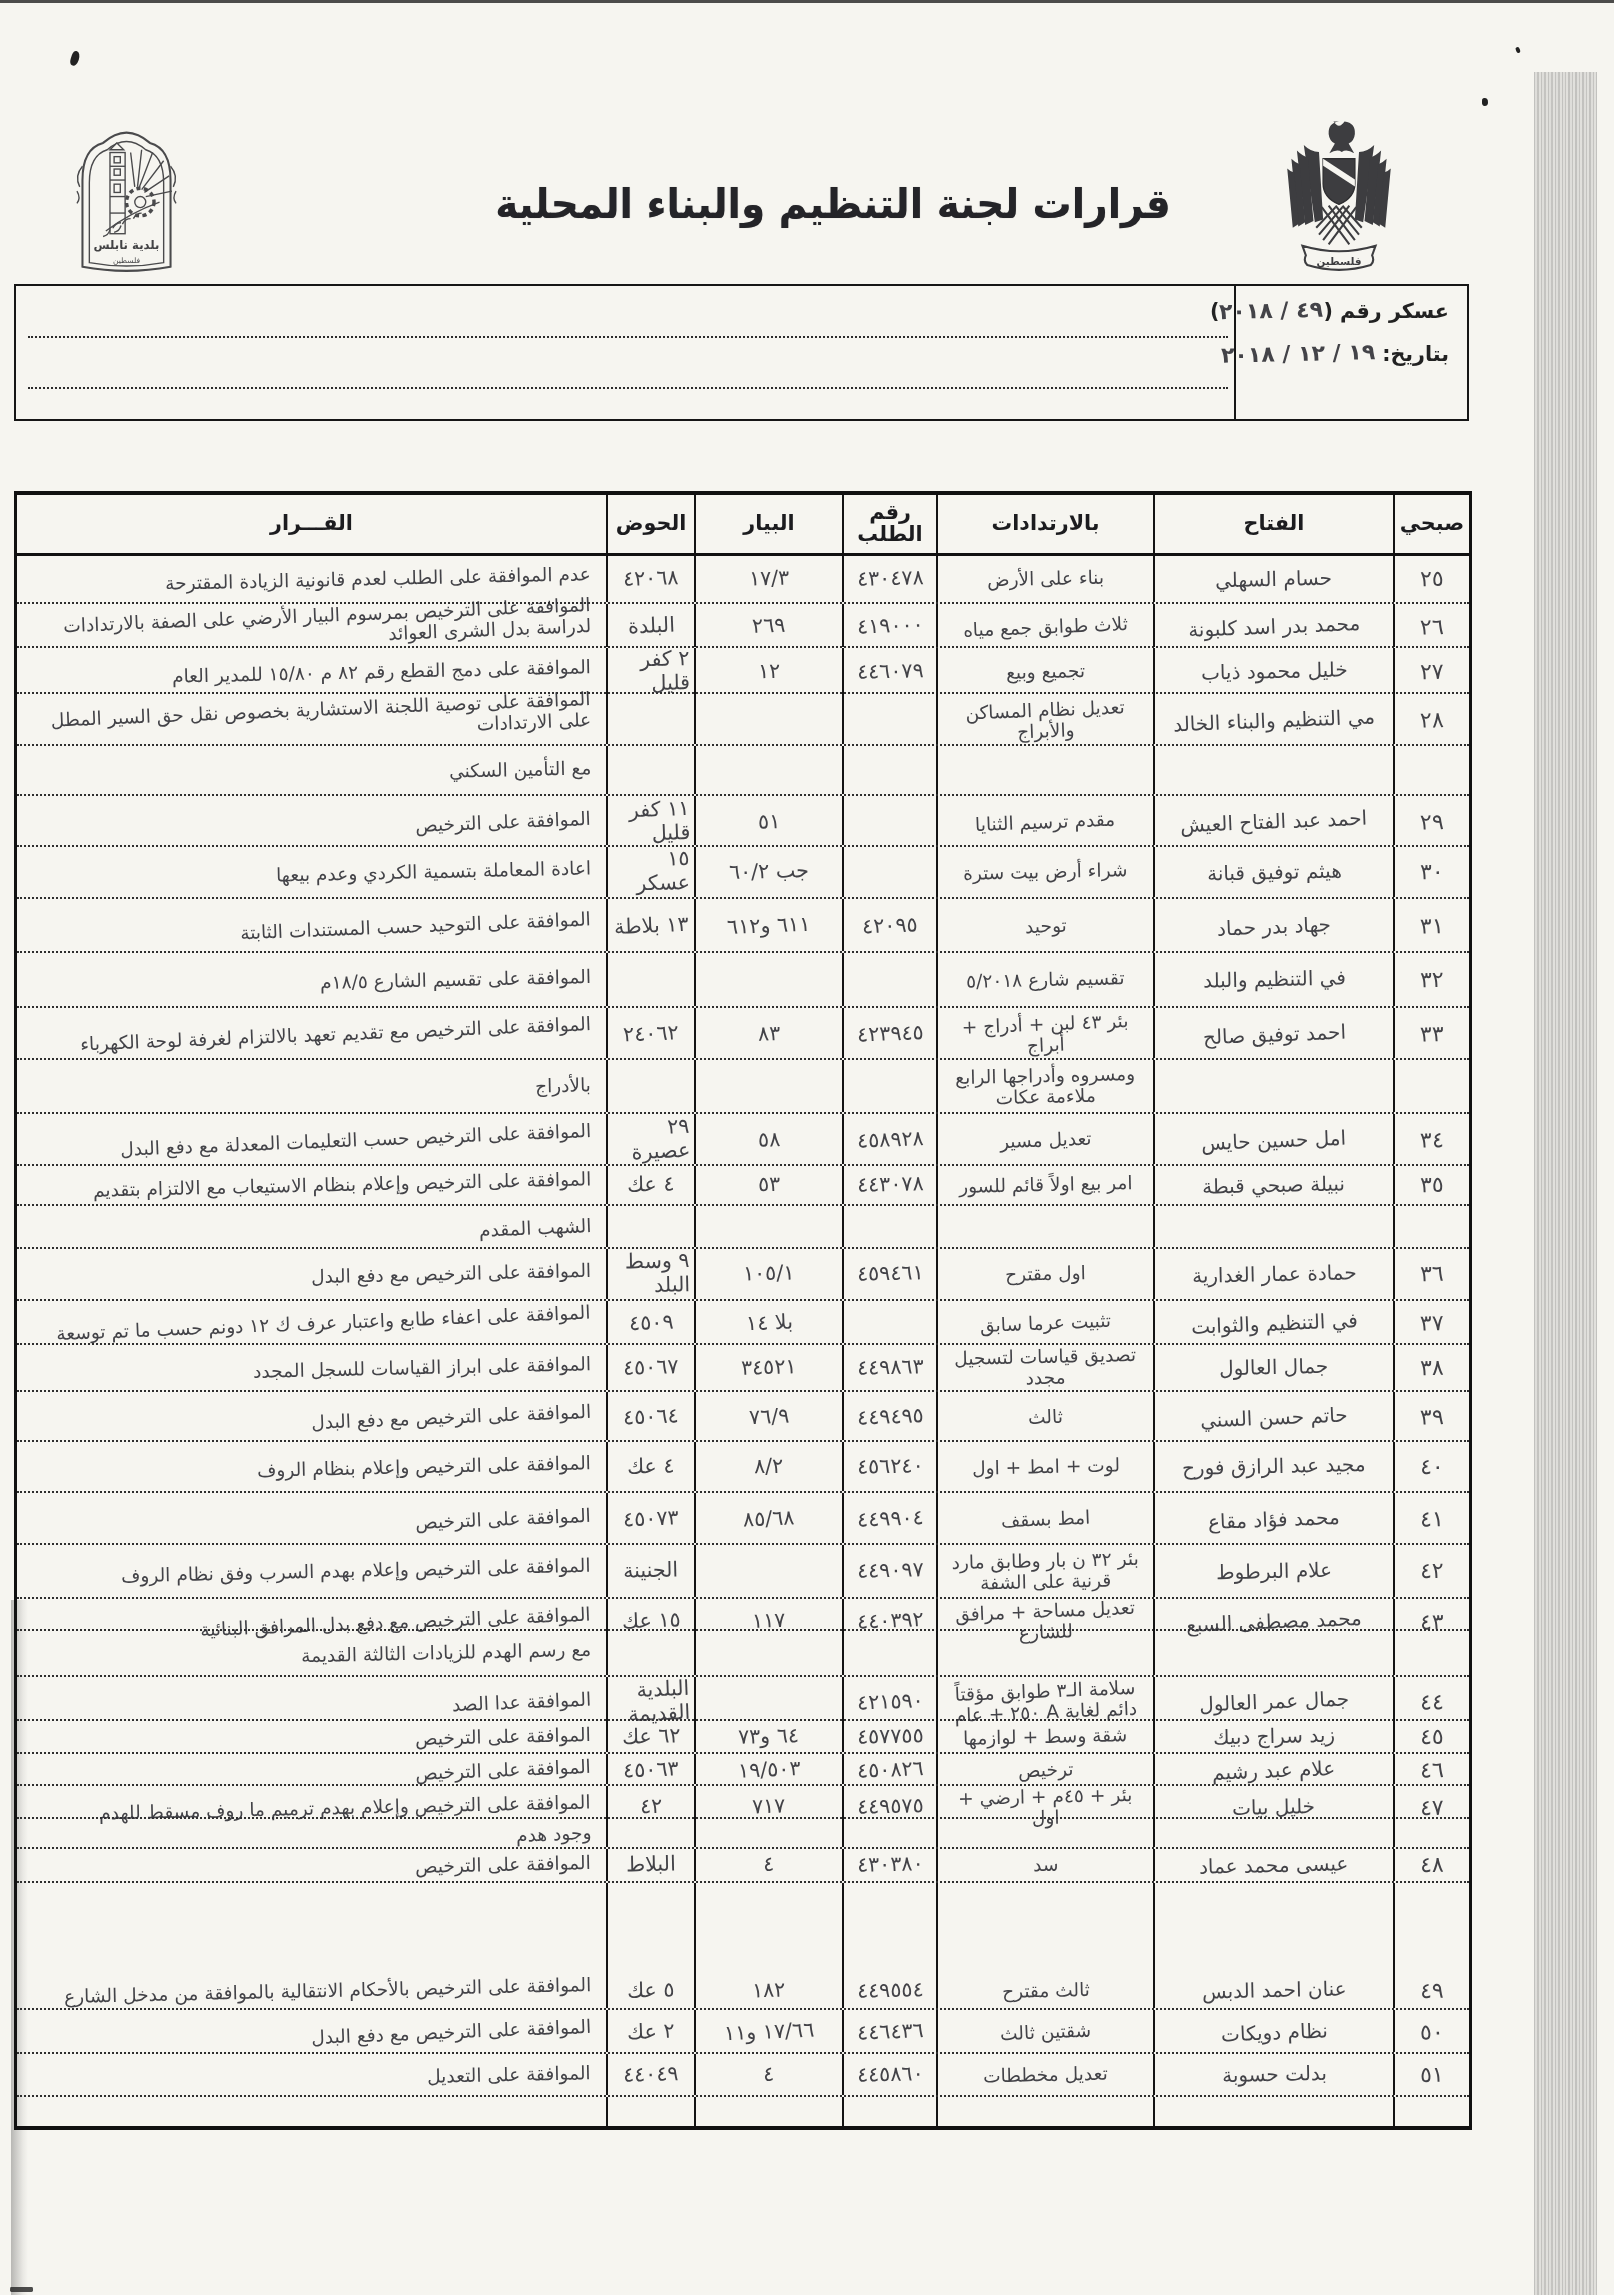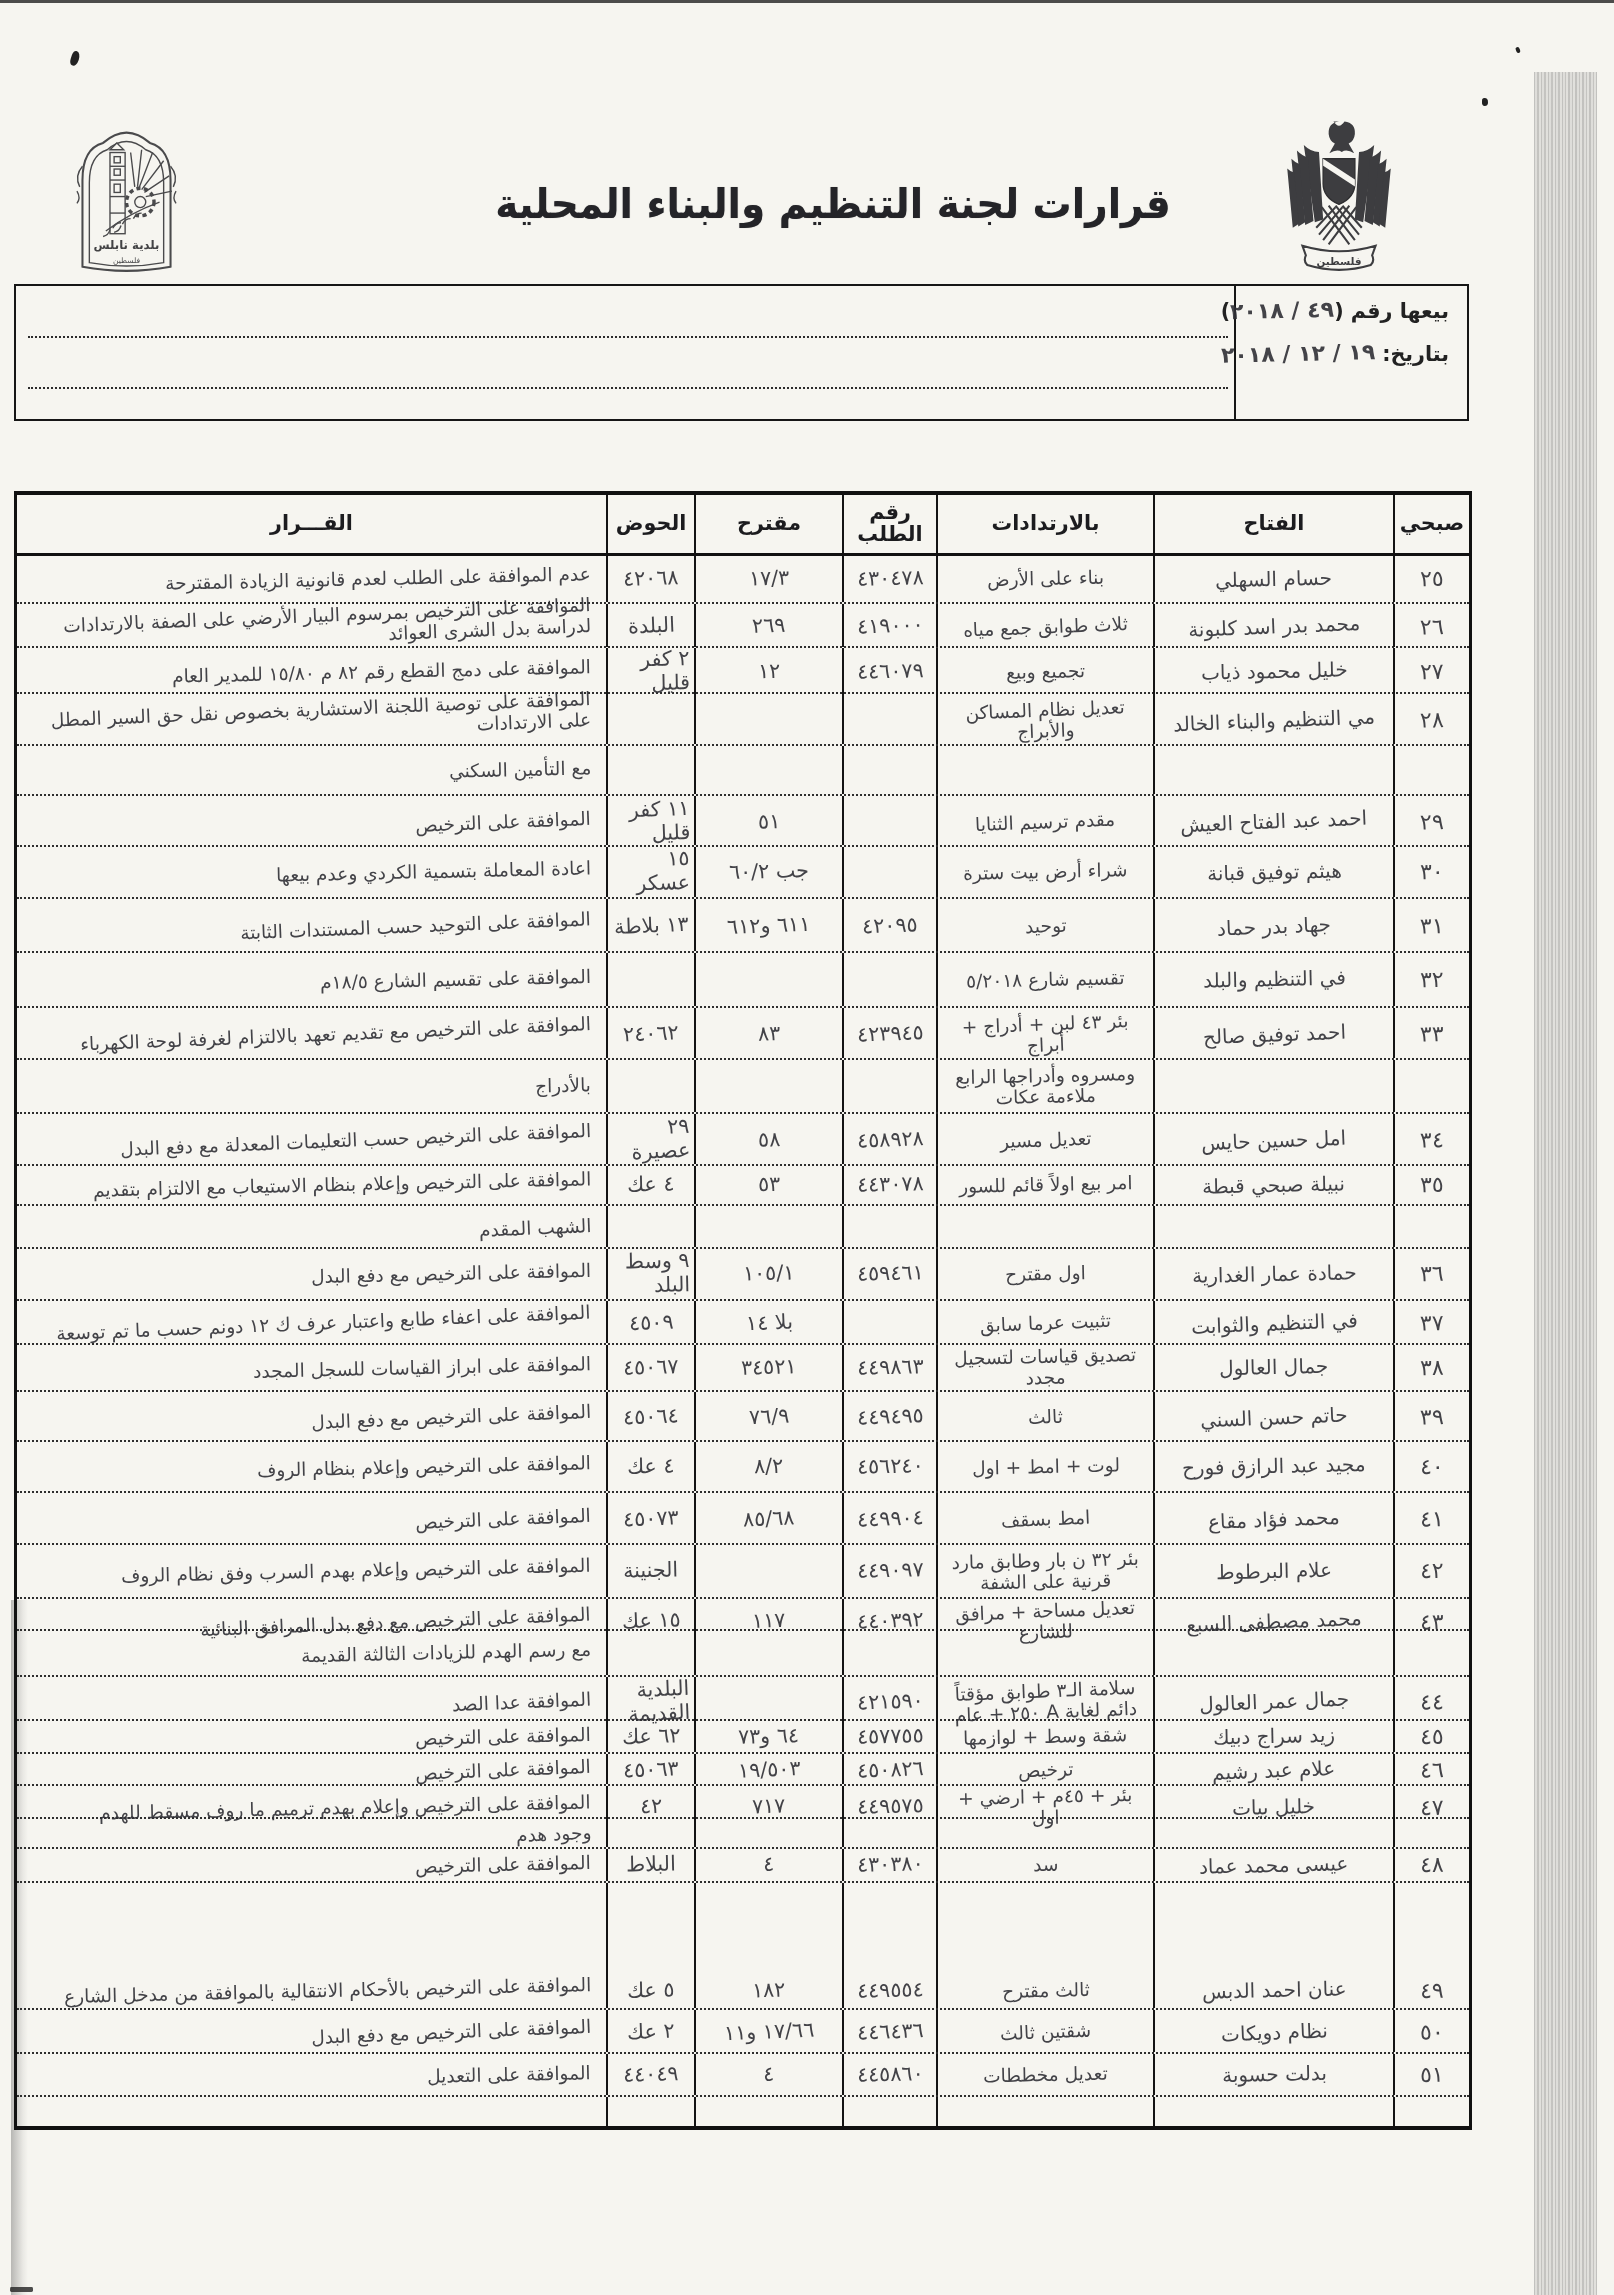--- a/index.html
+++ b/index.html
@@ -159,21 +159,21 @@
         <text x="81" y="216" text-anchor="middle" font-size="15" font-weight="bold" fill="#3d3d40">فلسطين</text>
       </g>
     </svg>
   </div>
 
   <div class="session-box">
     <div class="dotline dl1"></div>
     <div class="dotline dl2"></div>
     <div class="session-right-cell">
       <div class="session-line">
-        <span>بيعها رقم (</span><span class="hw">٤٩ / ٢٠١٨</span><span>)</span>
+        <span>عسكر رقم (</span><span class="hw">٤٩ / ٢٠١٨</span><span>)</span>
       </div>
       <div class="session-line">
         <span>بتاريخ:</span>
         <span class="hw">١٩ / ١٢ / ٢٠١٨</span>
       </div>
     </div>
   </div>
 
   <div class="doc-table">
     <div class="thead">
@@ -184,21 +184,21 @@
           <span>الفتاح</span>
         </div>
       <div class="hcell">
           <span>بالارتدادات</span>
         </div>
       <div class="hcell">
         <span>رقم</span>
         <span>الطلب</span>
       </div>
       <div class="hcell">
-          <span>مقترح</span>
+          <span>البيار</span>
         </div>
       <div class="hcell">
           <span>الحوض</span>
         </div>
       <div class="hcell">
           <span>القـــرار</span>
         </div>
     </div>
     <div id="table-body">
         <div class="trow" style="height: 48px;">

